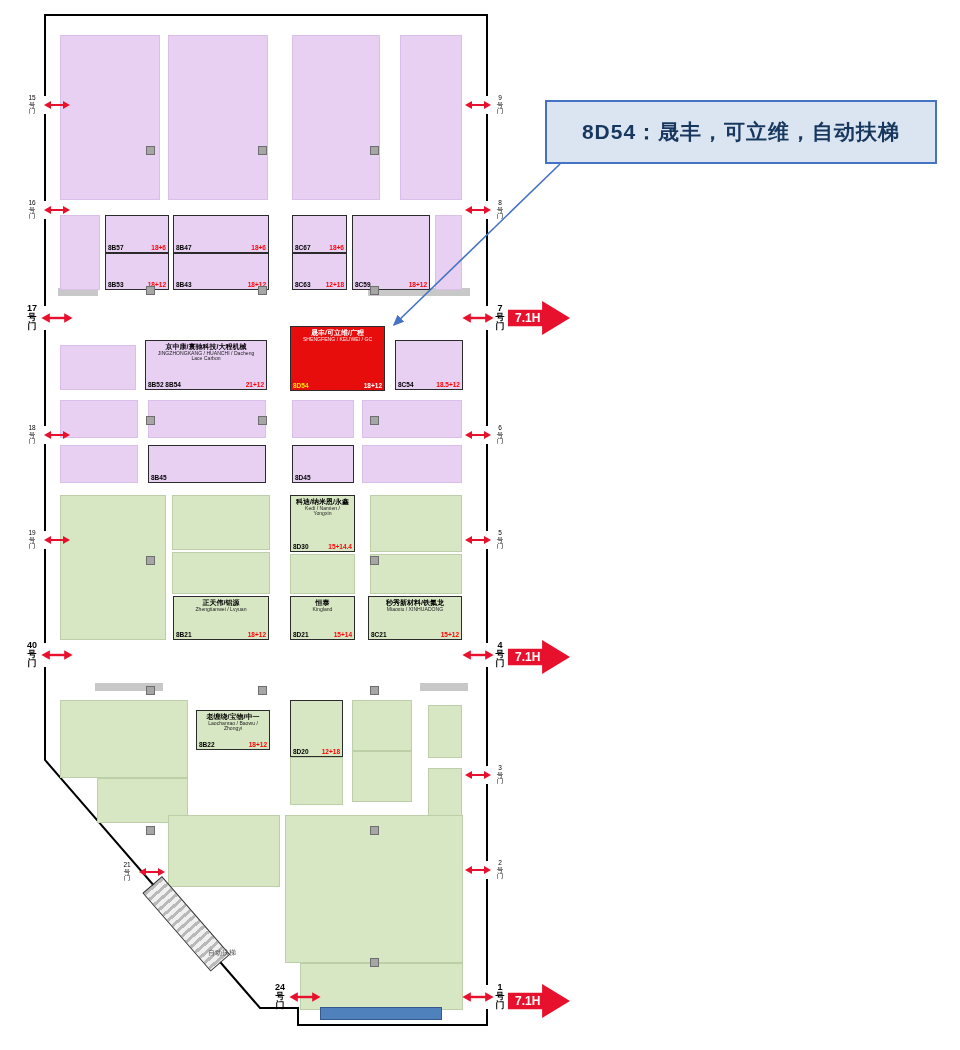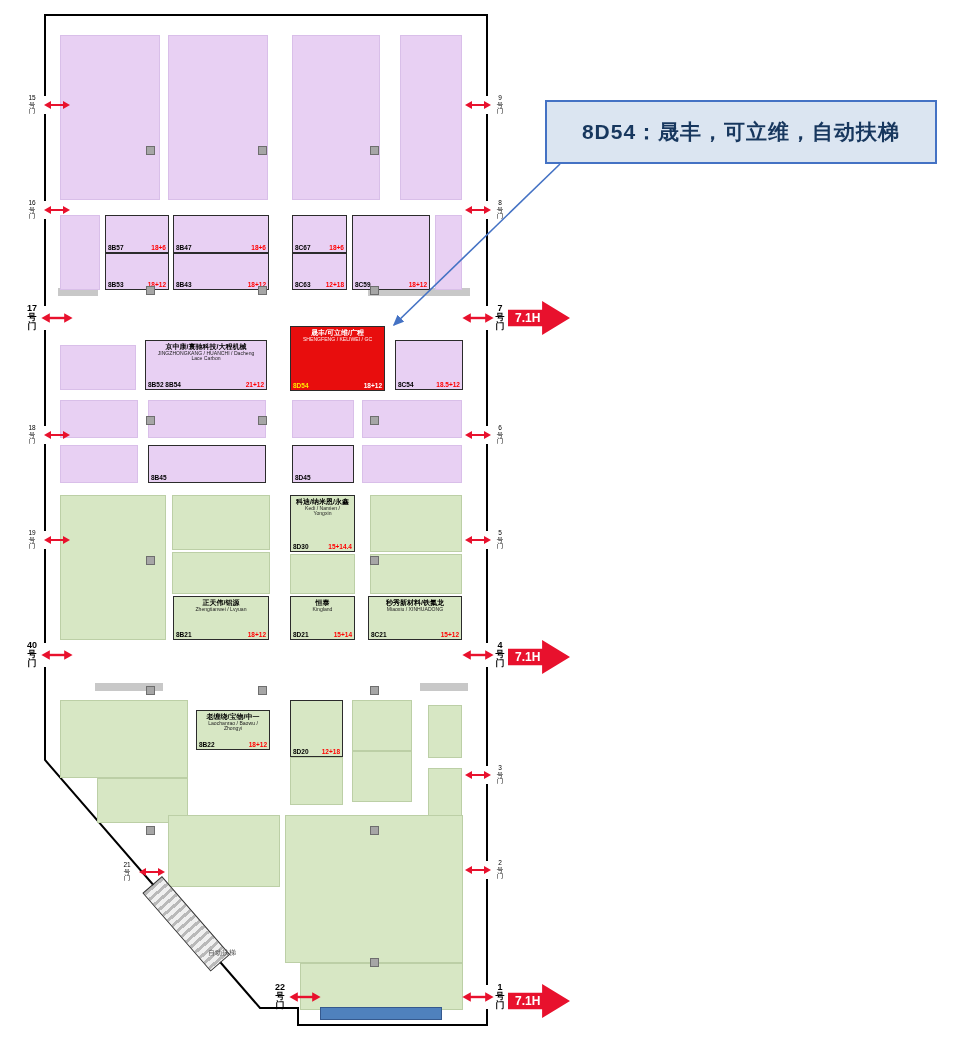--- a/index.html
+++ b/index.html
@@ -355,21 +355,21 @@
           <div>门</div>
         </span>
       </div>
       <div class="door main" style="left: 305px; top: 997px;">
         <span class="dbl">
           <i class="l"></i>
           <i class="bar"></i>
           <i class="r"></i>
         </span>
         <span class="dlabel w">
-          <div>22</div>
+          <div>24</div>
           <div>号</div>
           <div>门</div>
         </span>
       </div>
       <div class="door small" style="left: 478px; top: 105px;">
         <span class="dbl">
           <i class="l"></i>
           <i class="bar"></i>
           <i class="r"></i>
         </span>

